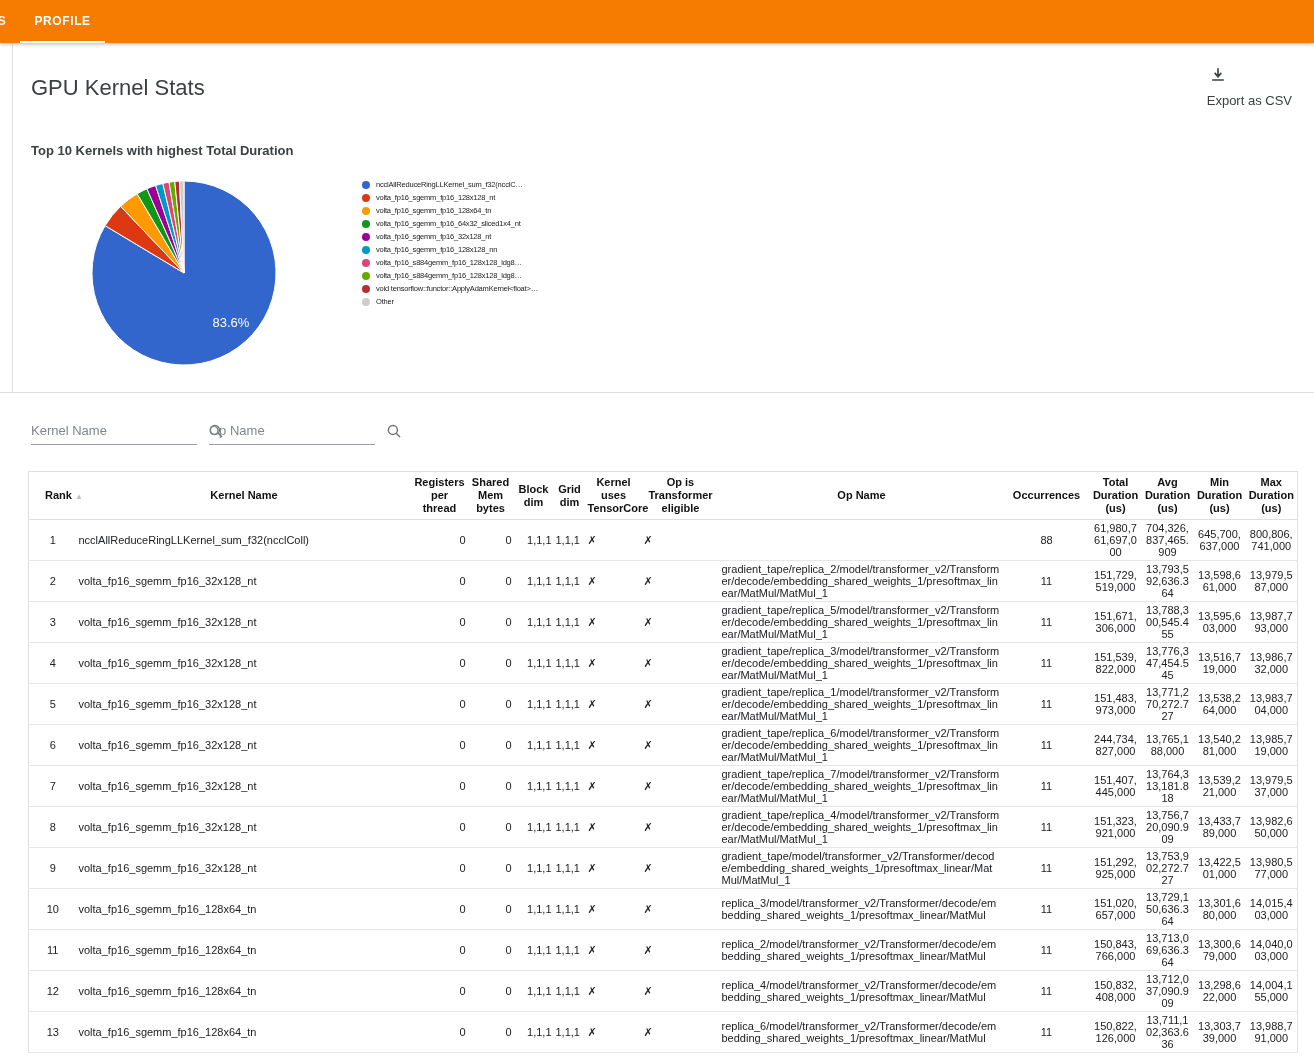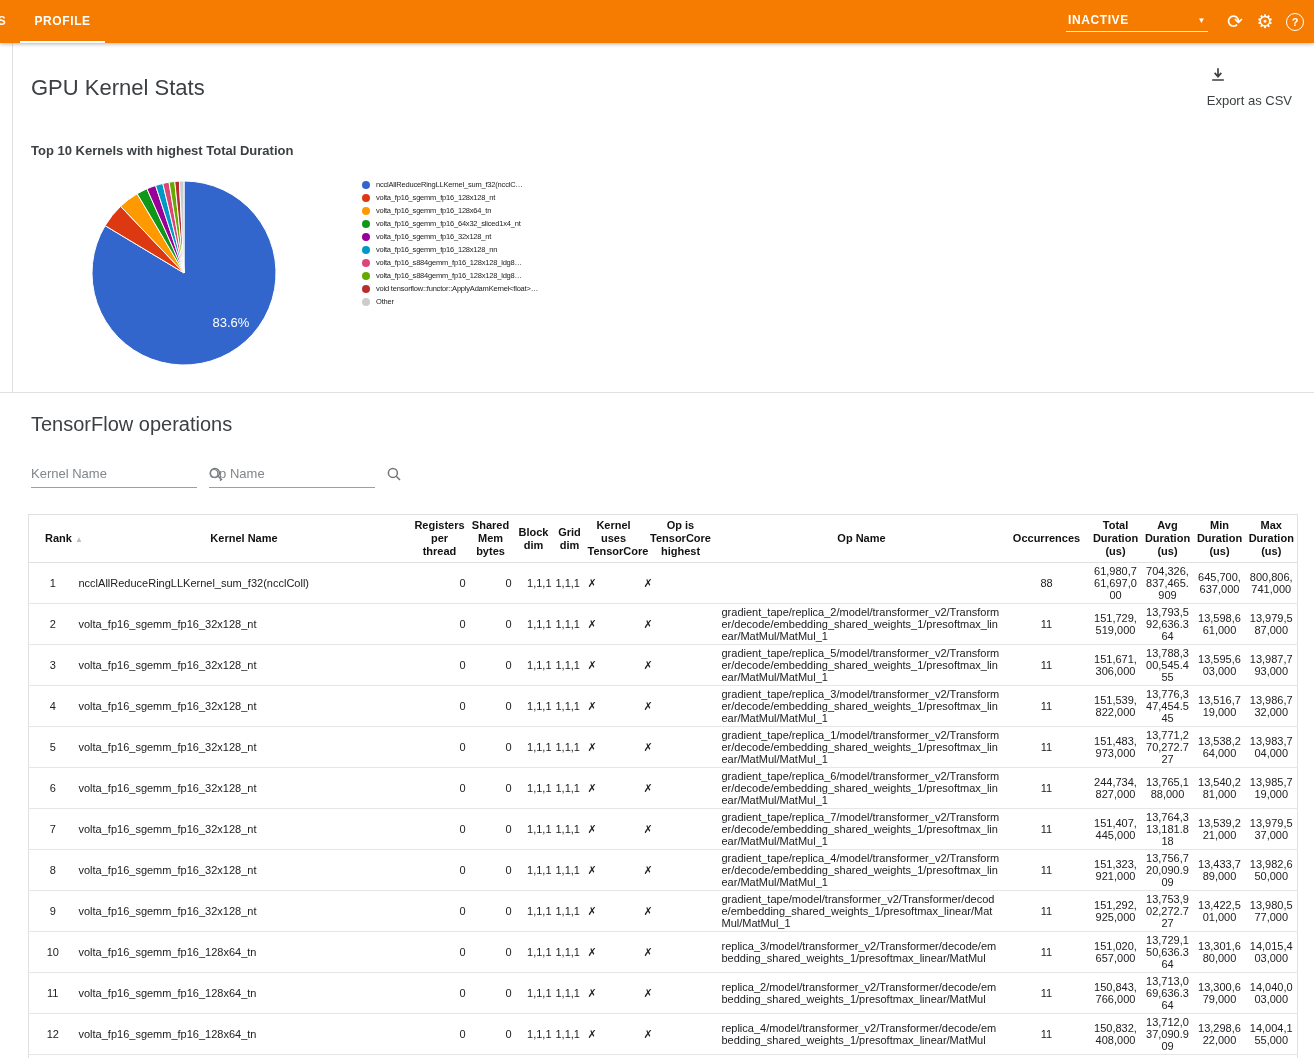--- a/index.html
+++ b/index.html
@@ -86,35 +86,20 @@
   td.c-dur{text-align:center;word-break:break-all;margin-left:45px;}
 </style>
 </head>
 <body>
 
 <div class="topbar">
   <div class="tabs">
     <div class="tab first">PHS</div>
     <div class="tab active">PROFILE</div>
   </div>
-  <div class="topbar-right">
-    <div class="run-select">
-      <span>INACTIVE</span>
-      <span class="caret">▼</span>
-    </div>
-    <div class="bar-icon">
-      <span style="font-size:19px;">⟳</span>
-    </div>
-    <div class="bar-icon">
-      <span style="font-size:19px;">⚙</span>
-    </div>
-    <div class="bar-icon">
-      <span class="help-circle">?</span>
-    </div>
-  </div>
 </div>
 
 <div class="section1">
   <div class="left-divider"></div>
   <h1 class="s1-title">GPU Kernel Stats</h1>
 
   <div class="export-btn">
     <svg width="22" height="20" viewBox="0 0 24 24">
       <path d="M12 4 v9 M8 9.5 l4 4.5 4-4.5 M5 18 h14" stroke="#3c4043" stroke-width="2" fill="none"></path>
     </svg>
@@ -177,21 +162,20 @@
         <span class="legend-text">void tensorflow::functor::ApplyAdamKernel&lt;float&gt;…</span>
       </div>
       <div class="legend-item">
         <span class="legend-dot" style="background: rgb(204, 204, 204);"></span>
         <span class="legend-text">Other</span>
       </div>
     </div>
 </div>
 
 <div class="section2">
-  <h1 class="s2-title">TensorFlow operations</h1>
 
   <div class="filters">
     <div class="search-box">
       <input type="text" placeholder="Kernel Name" style="">
       <svg class="search-ico" width="18" height="18" viewBox="0 0 24 24">
         <circle cx="10.5" cy="10.5" r="6" stroke="currentColor" stroke-width="2" fill="none"></circle>
         <path d="M15 15 l5 5" stroke="currentColor" stroke-width="2"></path>
       </svg>
     </div>
     <div class="search-box">
@@ -222,21 +206,21 @@
     </colgroup>
     <thead>
         <tr id="headRow">
           <th class="h-rank">Rank<span class="sort-arrow">▲</span></th>
           <th>Kernel Name</th>
           <th>Registers per thread</th>
           <th>Shared Mem bytes</th>
           <th>Block dim</th>
           <th>Grid dim</th>
           <th>Kernel uses TensorCore</th>
-          <th>Op is TensorCore highest</th>
+          <th>Op is Transformer eligible</th>
           <th>Op Name</th>
           <th>Occurrences</th>
           <th>Total Duration (us)</th>
           <th>Avg Duration (us)</th>
           <th>Min Duration (us)</th>
           <th>Max Duration (us)</th>
         </tr>
       </thead>
     <tbody id="bodyRows">
         <tr>

